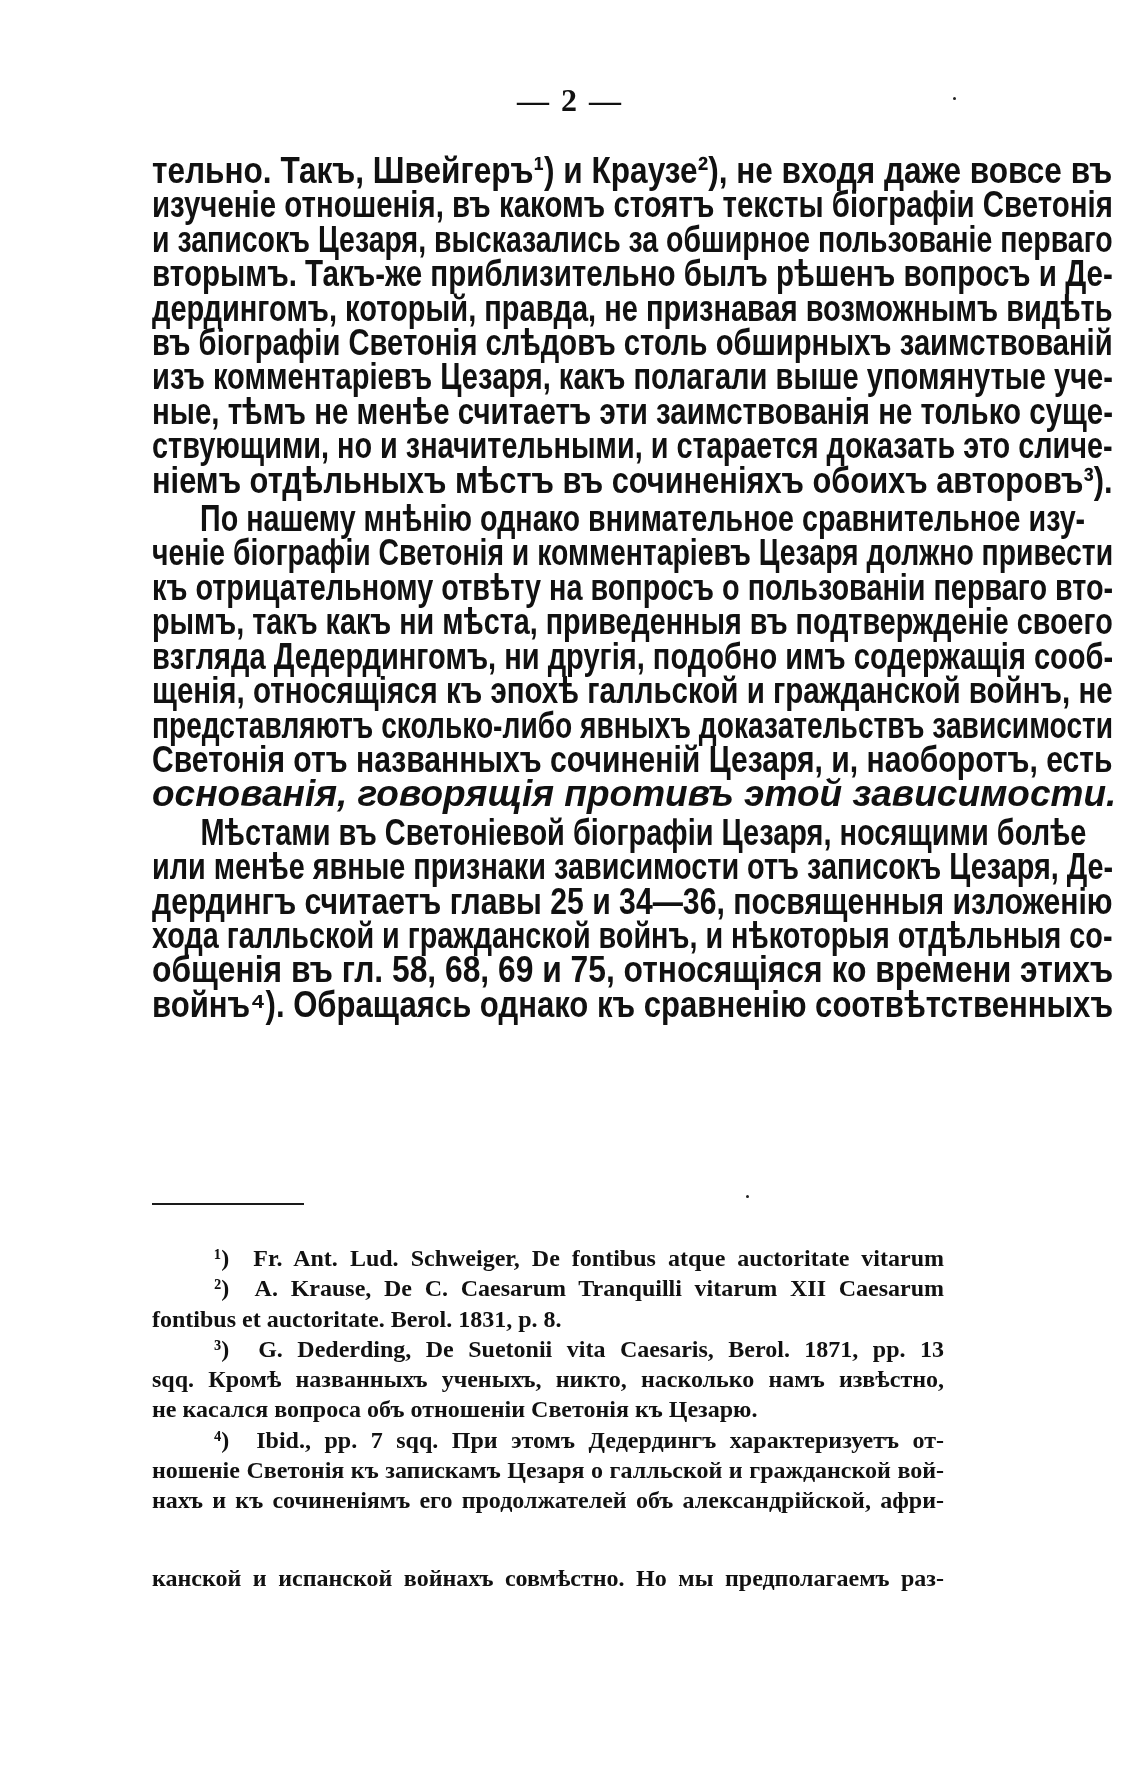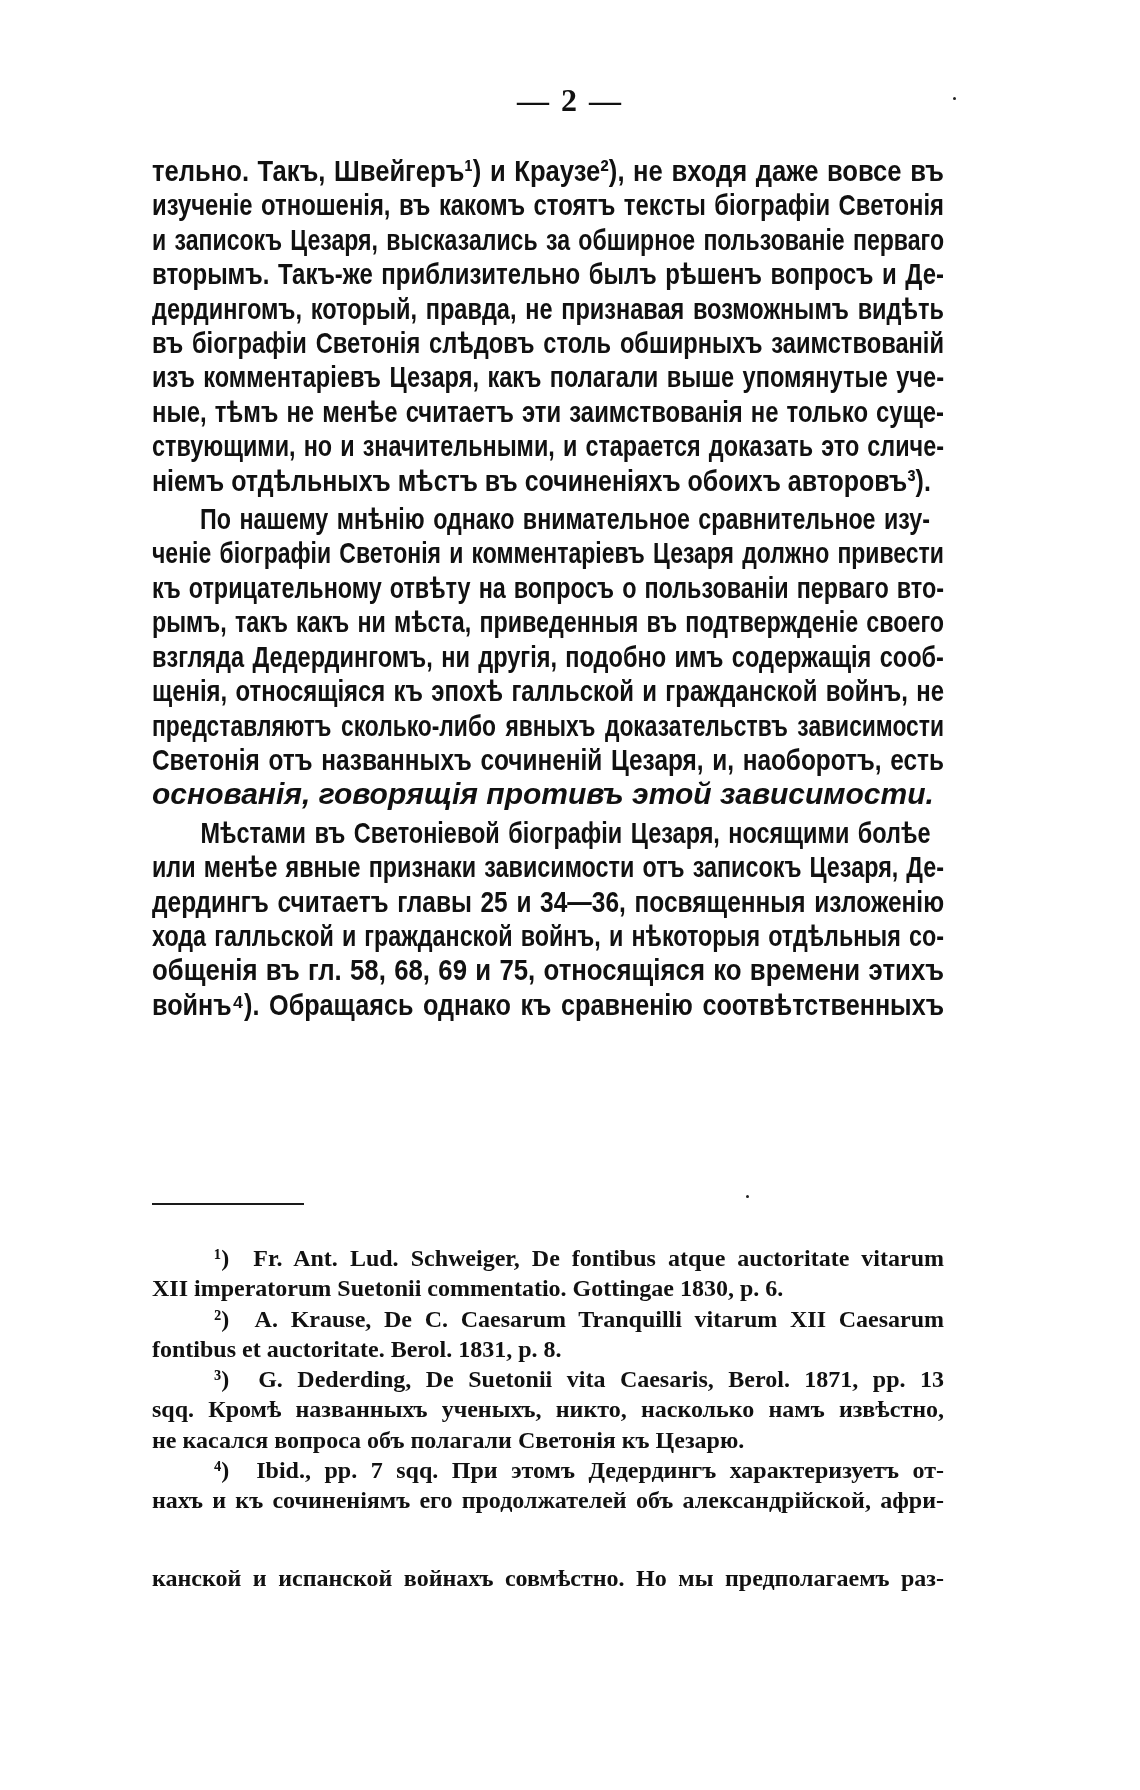--- a/index.html
+++ b/index.html
@@ -8,21 +8,21 @@
     font-family: "Liberation Serif", "DejaVu Serif", serif;
     color: #111111;
   }
   .page-number {
     position: absolute; top: 82px; left: 0; width: 1140px; text-align: center;
     font-size: 32px; font-weight: bold; letter-spacing: 2px;
   }
   .stray-dot { position: absolute; width: 3px; height: 3px; background: #222; border-radius: 50%; }
   .body-text {
     position: absolute; left: 152px; top: 154px; width: 792px;
-    font-size: 30px; line-height: 34.4px; font-weight: bold;
+    font-size: 37px; line-height: 34.4px; font-weight: bold;
     font-family: "Liberation Sans Narrow", "Liberation Sans", "DejaVu Sans Condensed", sans-serif;
   }
   .line {
     display: block; white-space: nowrap; text-align: justify; text-align-last: justify;
     transform-origin: left center;
   }
   .line.last { text-align-last: left; }
   .line.indent { padding-left: 62px; }
   .para-gap { height: 4px; }
   .rule {
@@ -81,30 +81,30 @@
       <span class="line" style="display: block; transform: scaleX(0.859); width: 922px;">общенія  въ гл.  58, 68,  69 и 75,  относящіяся ко времени этихъ</span>
       <span class="line" style="display: block; transform: scaleX(0.8399); width: 943px;">войнъ⁴).   Обращаясь  однако   къ   сравненію   соотвѣтственныхъ</span>
     </div>
   </div>
 
   <div class="rule"></div>
 
   <div class="footnotes">
     <div>
       <span class="fn-line indent" style="display: block;"><span>¹)</span>&nbsp;&nbsp;<span>Fr. Ant. Lud. Schweiger, De fontibus atque auctoritate vitarum</span></span>
-      <span class="fn-line last" style="display: block;">XII imperatorum Suetonii commentatio.  Gottingae 1830, p. 6.</span>
     </div>
     <div>
       <span class="fn-line indent" style="display: block;"><span>²)</span>&nbsp;&nbsp;<span>A. Krause,  De  C.  Caesarum  Tranquilli vitarum XII Caesarum</span></span>
       <span class="fn-line last" style="display: block;">fontibus et auctoritate.  Berol. 1831, p. 8.</span>
     </div>
     <div>
       <span class="fn-line indent" style="display: block;"><span>³)</span>&nbsp;&nbsp;<span>G.  Dederding,  De  Suetonii vita Caesaris, Berol. 1871, pp. 13</span></span>
       <span class="fn-line" style="display: block;">sqq. Кромѣ  названныхъ  ученыхъ,  никто,  насколько намъ извѣстно,</span>
-      <span class="fn-line last" style="display: block;">не касался вопроса объ полагали Светонія къ Цезарю.</span>
+      <span class="fn-line last" style="display: block;">не касался вопроса объ отношеніи Светонія къ Цезарю.</span>
     </div>
     <div>
       <span class="fn-line indent" style="display: block;"><span>⁴)</span>&nbsp;&nbsp;<span>Ibid., pp. 7 sqq.  При этомъ  Дедердингъ характеризуетъ от-</span></span>
+      <span class="fn-line" style="display: block;">ношеніе Светонія къ запискамъ Цезаря  о галльской и гражданской вой-</span>
       <span class="fn-line" style="display: block;">нахъ и къ сочиненіямъ  его продолжателей  объ  александрійской,  афри-</span>
       <span class="fn-line" style="display: block; margin-top: 47px;">канской  и испанской  войнахъ совмѣстно.   Но  мы  предполагаемъ  раз-</span>
     </div>
   </div>
 </div>
 
 </body></html>

